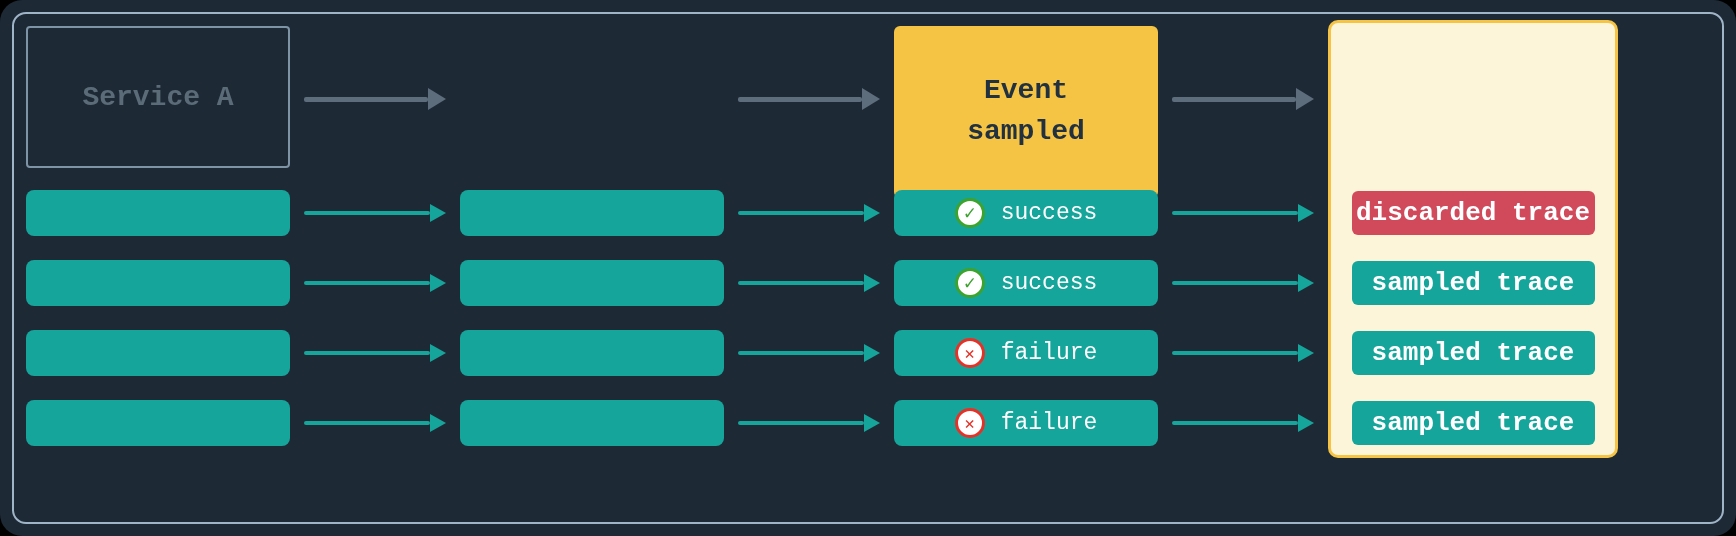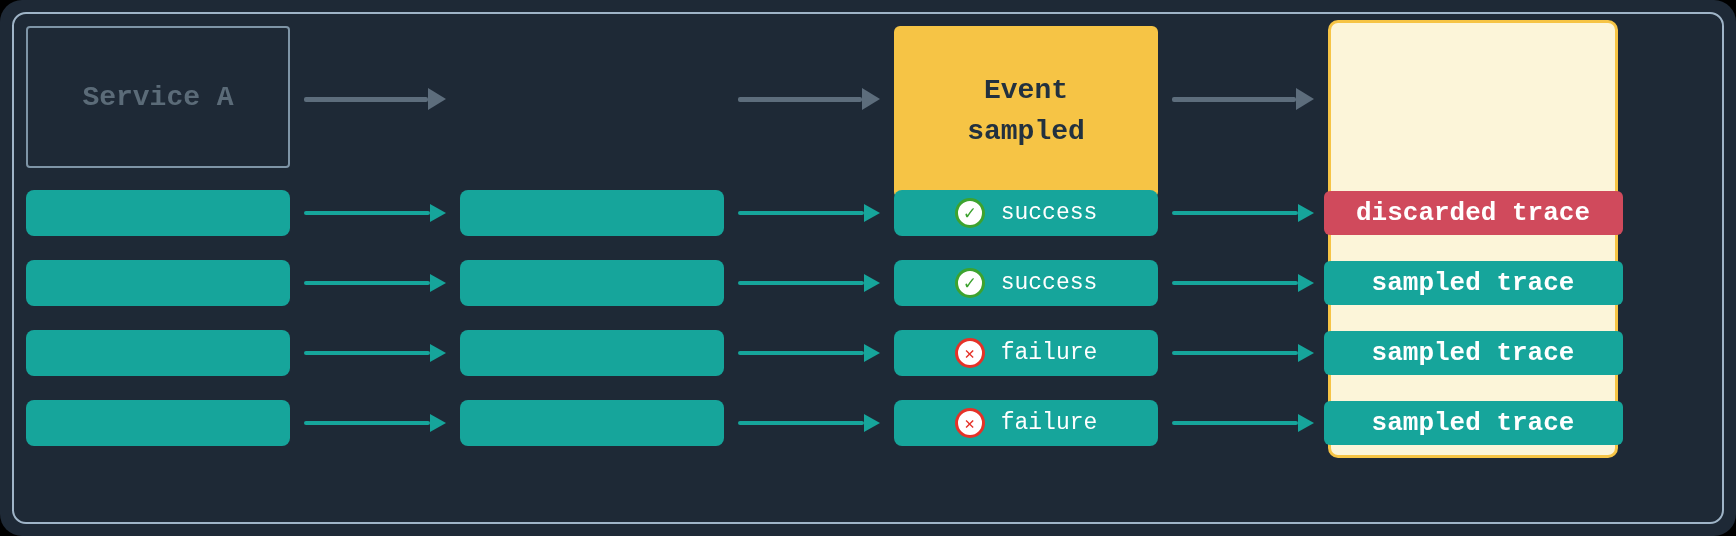--- a/index.html
+++ b/index.html
@@ -119,21 +119,21 @@
     font-weight:bold;flex:0 0 auto;
   }
   .badge.check{border:3px solid var(--green-icon);color:var(--green-icon);font-size:19px;}
   .badge.cross{border:3px solid var(--red-icon);color:var(--red-icon);font-size:17px;}
   .outcome-label{
     color:var(--white);font-size:23px;font-weight:500;
   }
   .chip{
     grid-column:7;
     justify-self:center;
-    width:299px;height:44px;
+    width:243px;height:44px;
     background:var(--teal);
     border-radius:6px;
     display:flex;align-items:center;justify-content:center;
     color:var(--white);font-size:26px;font-weight:bold;
     position:relative;z-index:2;
   }
   .chip.red{background:var(--red);}
 </style>
 </head>
 <body>

